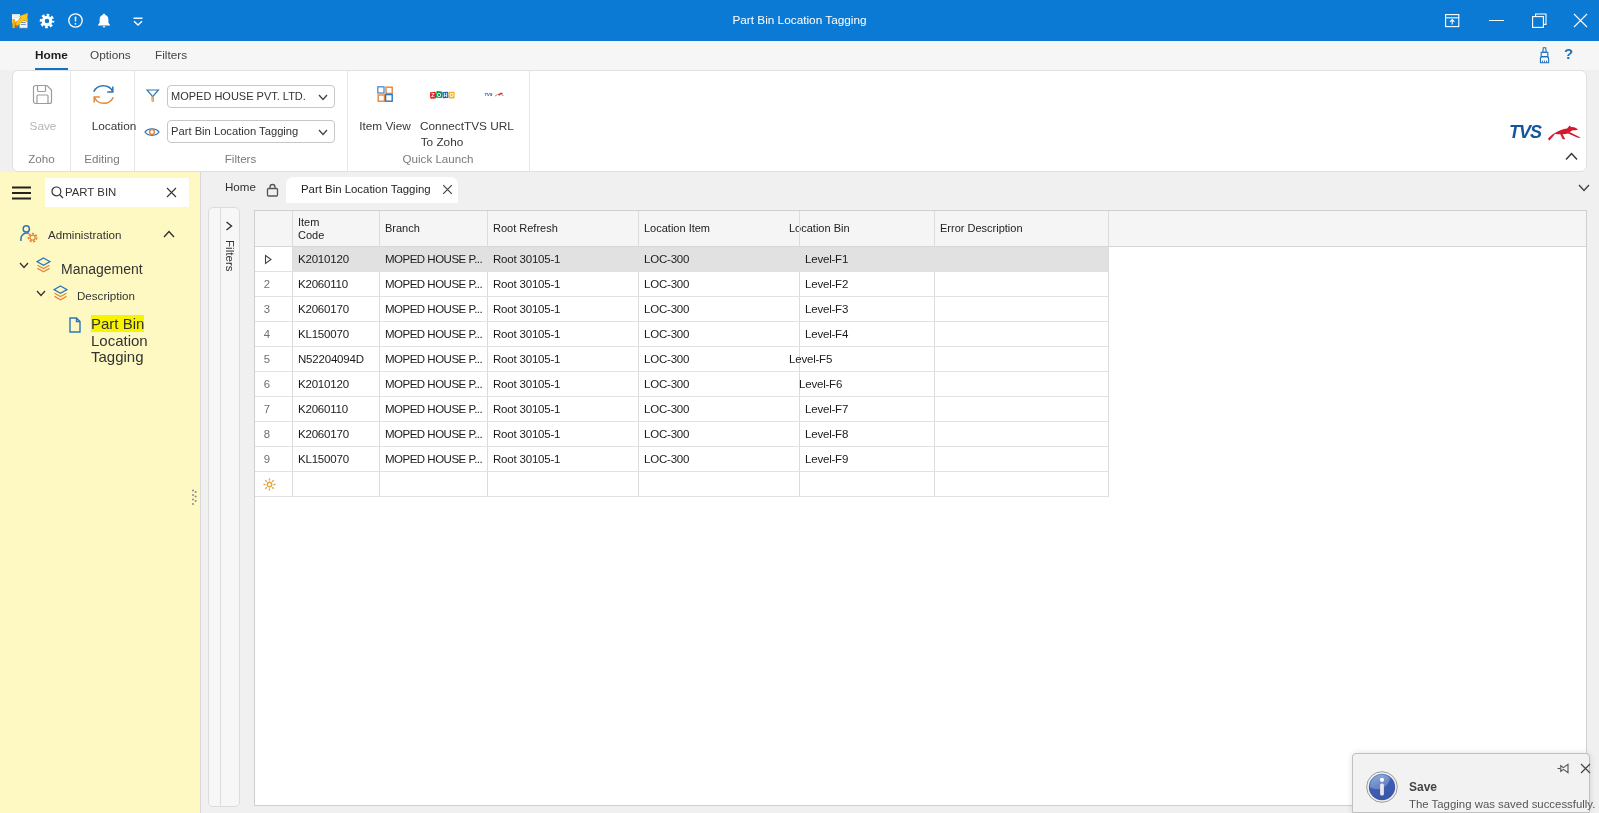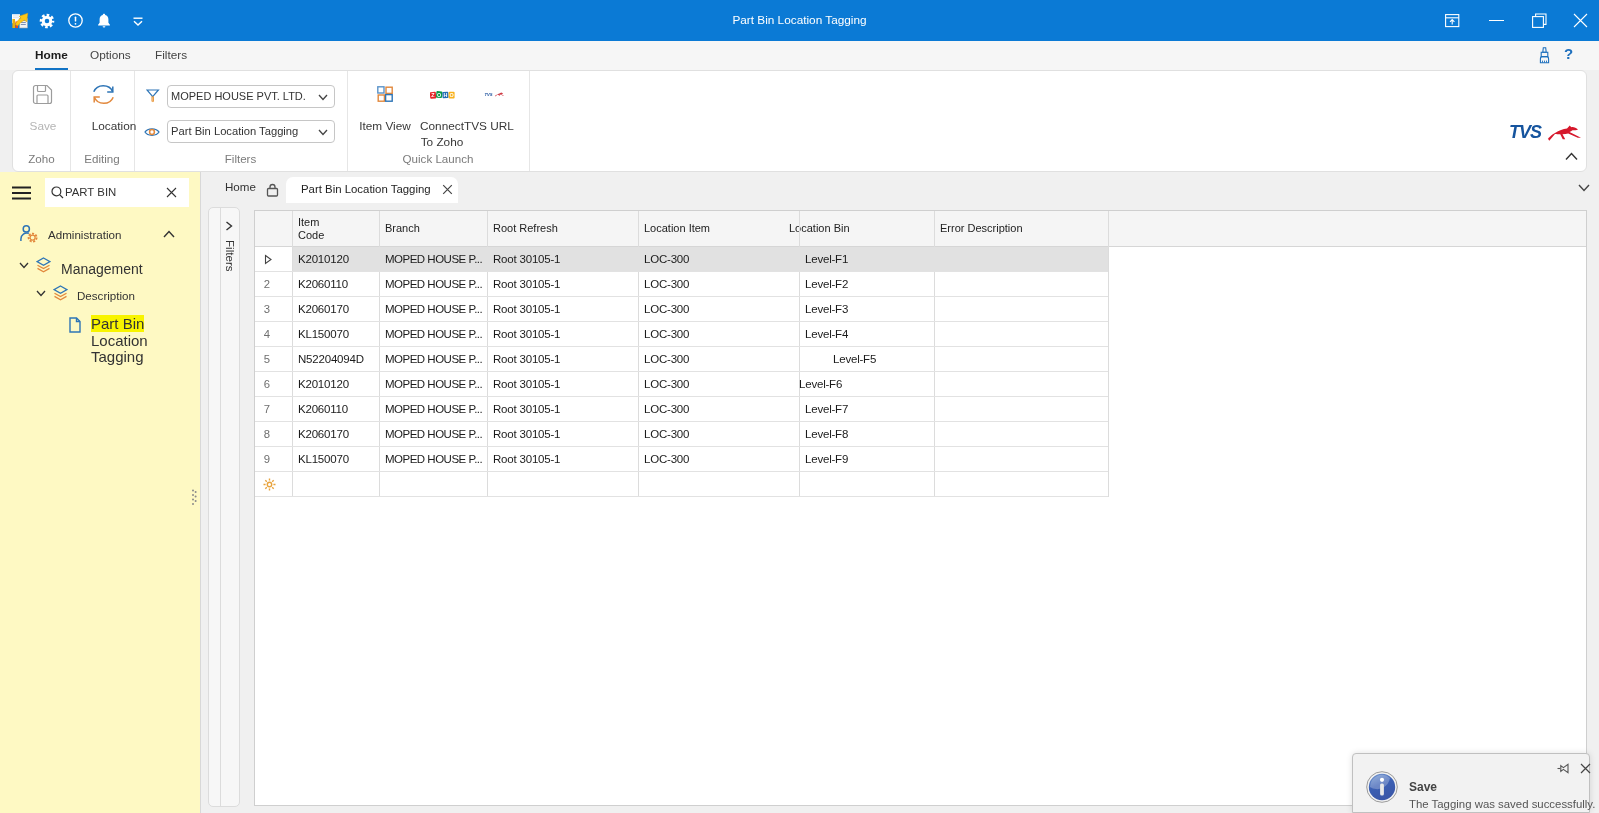--- a/index.html
+++ b/index.html
@@ -294,21 +294,21 @@
 <div class="abs cell" style="left:43px;top:111px">KL150070</div>
 <div class="abs cell" style="left:130px;top:111px;max-width:97px;overflow:hidden;letter-spacing:-0.5px">MOPED HOUSE P...</div>
 <div class="abs cell" style="left:238px;top:111px">Root 30105-1</div>
 <div class="abs cell" style="left:389px;top:111px">LOC-300</div>
 <div class="abs cell" style="left:550px;top:111px">Level-F4</div>
     <div class="abs rnum" style="left:0;top:136px;width:24px;height:25px">5</div>
 <div class="abs cell" style="left:43px;top:136px">N52204094D</div>
 <div class="abs cell" style="left:130px;top:136px;max-width:97px;overflow:hidden;letter-spacing:-0.5px">MOPED HOUSE P...</div>
 <div class="abs cell" style="left:238px;top:136px">Root 30105-1</div>
 <div class="abs cell" style="left:389px;top:136px">LOC-300</div>
-<div class="abs cell" style="left:578px;top:136px">Level-F5</div>
+<div class="abs cell" style="left:534px;top:136px">Level-F5</div>
     <div class="abs rnum" style="left:0;top:161px;width:24px;height:25px">6</div>
 <div class="abs cell" style="left:43px;top:161px">K2010120</div>
 <div class="abs cell" style="left:130px;top:161px;max-width:97px;overflow:hidden;letter-spacing:-0.5px">MOPED HOUSE P...</div>
 <div class="abs cell" style="left:238px;top:161px">Root 30105-1</div>
 <div class="abs cell" style="left:389px;top:161px">LOC-300</div>
 <div class="abs cell" style="left:544px;top:161px">Level-F6</div>
     <div class="abs rnum" style="left:0;top:186px;width:24px;height:25px">7</div>
 <div class="abs cell" style="left:43px;top:186px">K2060110</div>
 <div class="abs cell" style="left:130px;top:186px;max-width:97px;overflow:hidden;letter-spacing:-0.5px">MOPED HOUSE P...</div>
 <div class="abs cell" style="left:238px;top:186px">Root 30105-1</div>

